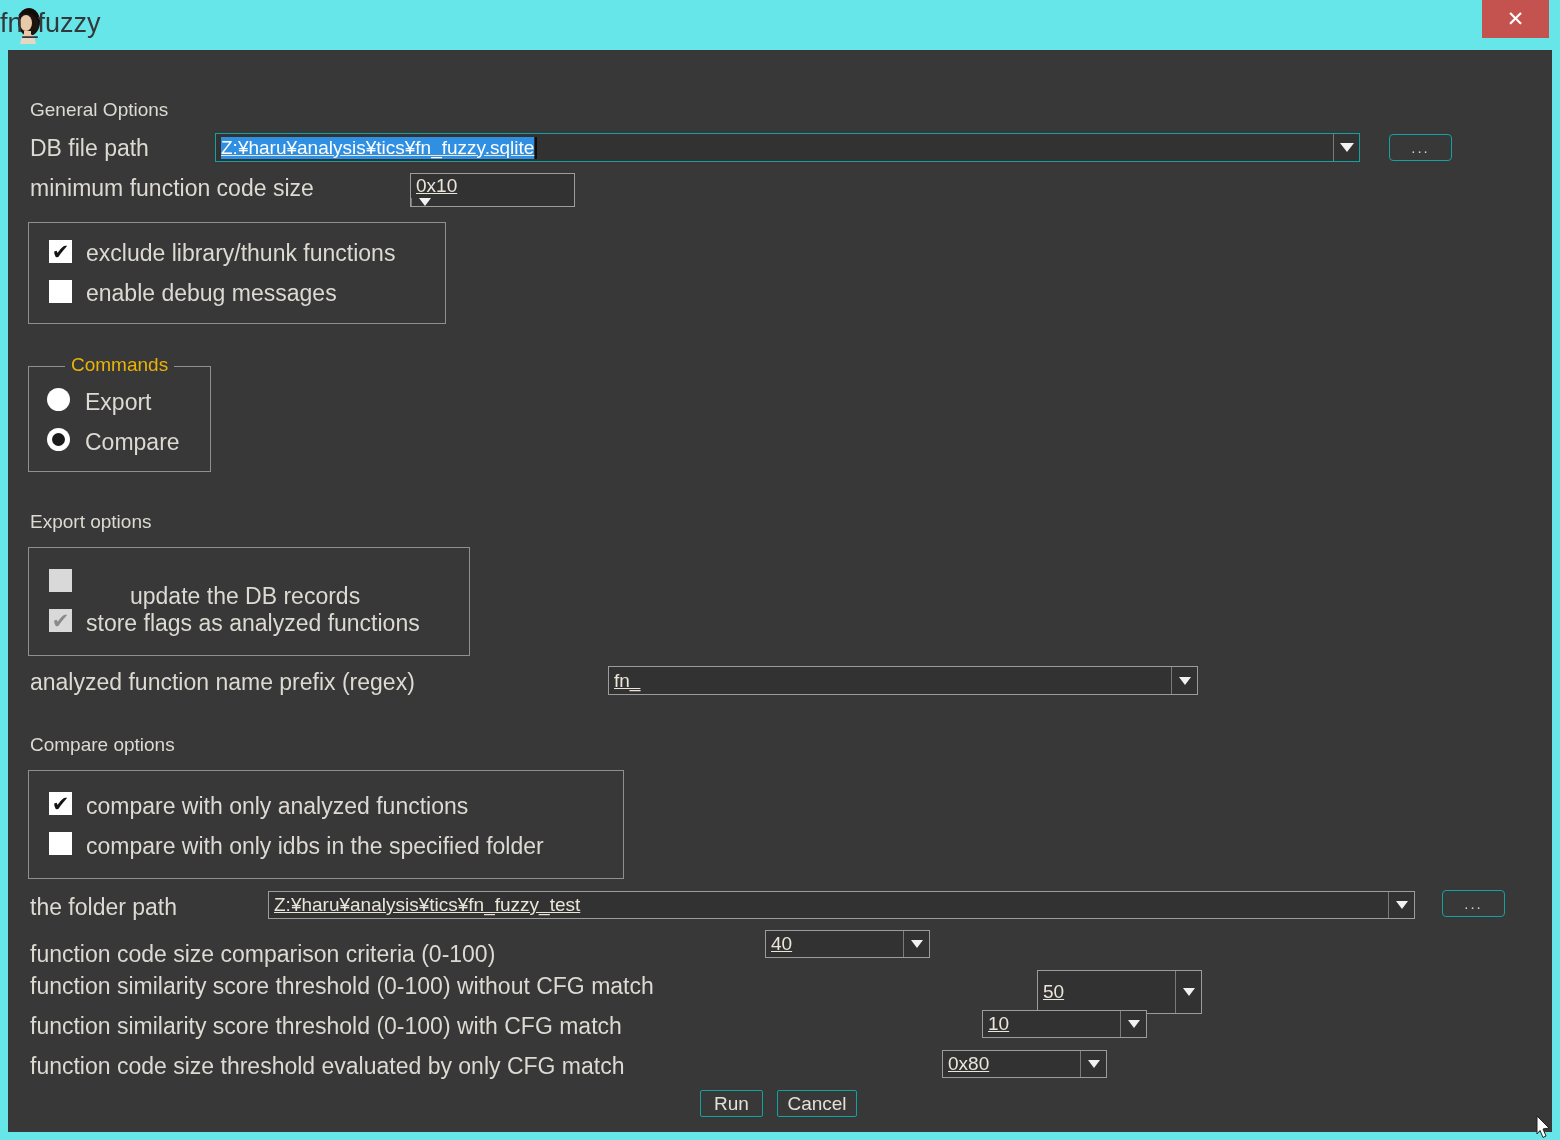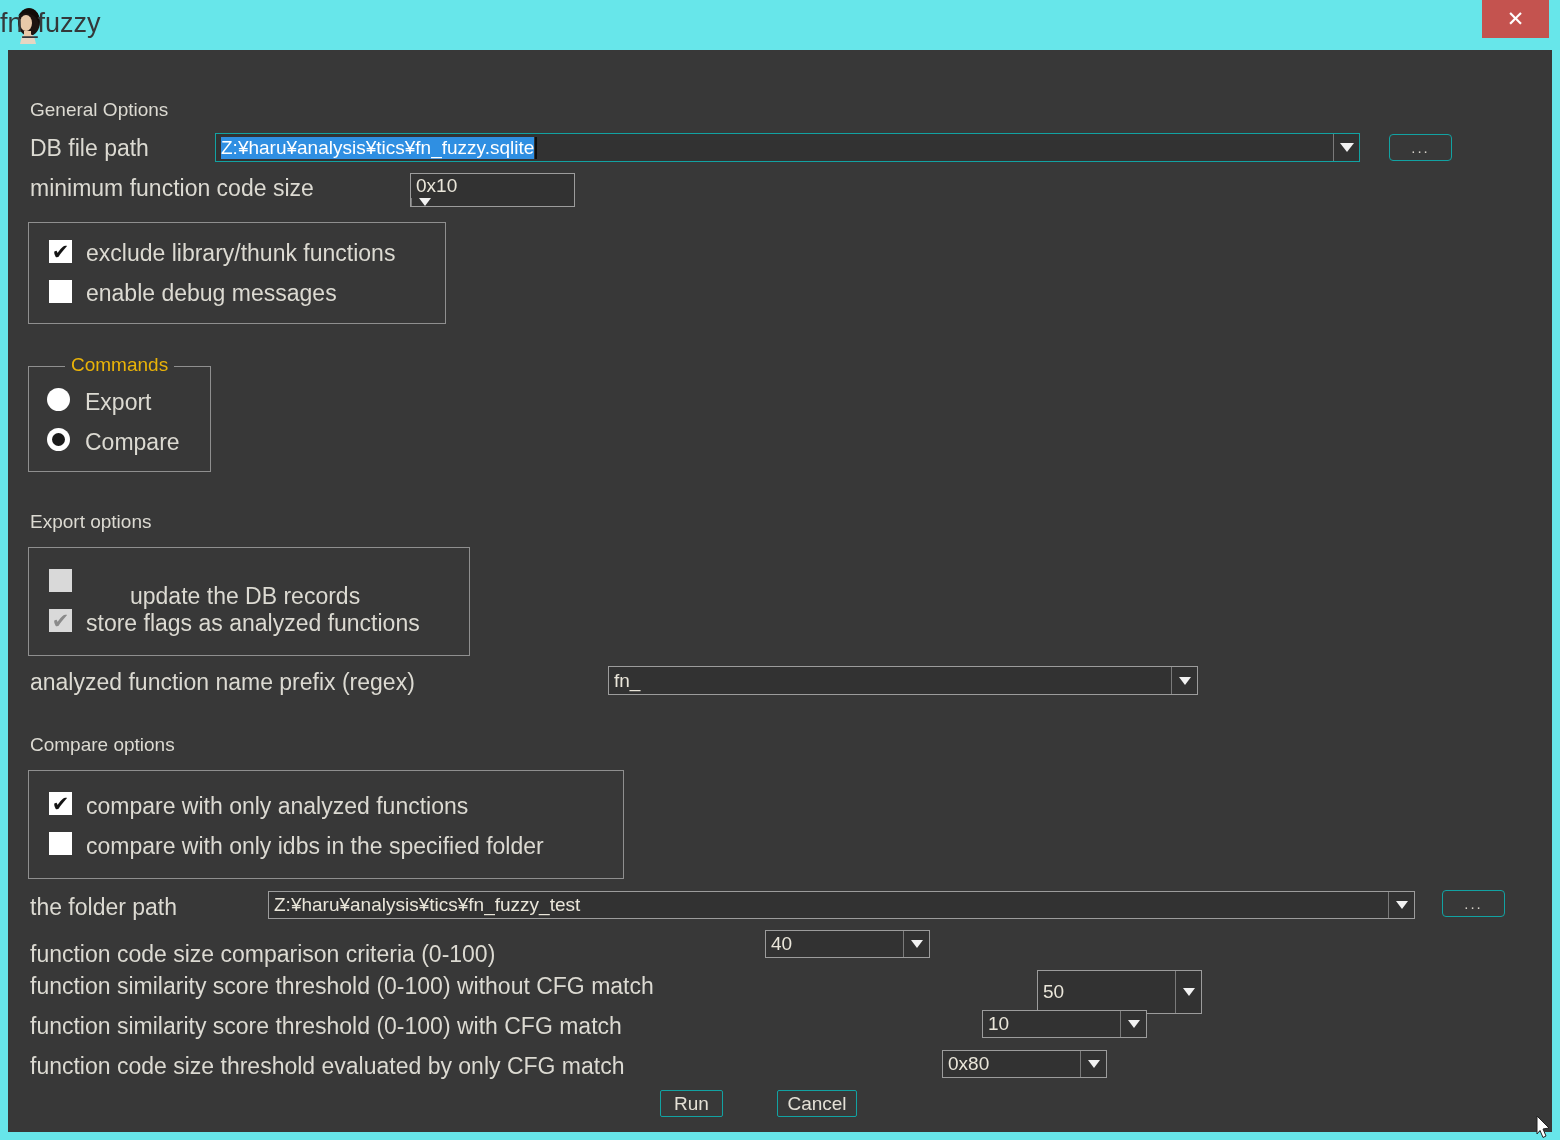--- a/index.html
+++ b/index.html
@@ -27,21 +27,21 @@
     display:flex;align-items:center;justify-content:center;
     font-size:21px;font-weight:bold;color:#141414;line-height:23px;}
   .checkbox.disabled{background:#d9d9d9;color:#8a8a8a;}
 
   .radio{position:absolute;width:23px;height:23px;background:#ffffff;border-radius:50%;}
   .radio .dot{position:absolute;left:5px;top:5px;width:13px;height:13px;border-radius:50%;background:#1b1b1b;}
 
   .combo{position:absolute;background:#323232;border:1px solid #9c9c9c;display:flex;box-sizing:border-box;}
   .combo.teal{border-color:#12a2a2;}
   .combo .val{flex:1;padding:0 5px;font-size:19px;color:#eae6da;white-space:nowrap;
-    overflow:hidden;display:flex;align-items:center;}
+    overflow:hidden;display:flex;align-items:center;text-decoration:underline;}
   .combo .arrow{width:25px;border-left:1px solid #7a7a7a;display:flex;align-items:center;justify-content:center;}
   .combo .arrow::after{content:"";border-left:7px solid transparent;border-right:7px solid transparent;
     border-top:9px solid #f2f2f2;}
   .combo.small .arrow::after{border-left-width:6px;border-right-width:6px;border-top-width:8px;}
 
   .selection{background:#2f8fe2;color:#ffffff;}
   .caret{display:inline-block;width:2px;height:22px;background:#0e0e0e;margin-left:1px;}
 
   .browse-btn{position:absolute;border:1px solid #12a2a2;border-radius:4px;background:#383838;
     color:#d6d2ca;display:flex;align-items:center;justify-content:center;
@@ -151,19 +151,19 @@
     <div class="val">10</div>
     <div class="arrow"></div>
   </div>
 
   <div class="lbl" style="left:22px;top:1004px;">function code size threshold evaluated by only CFG match</div>
   <div class="combo small" style="left:934px;top:1000px;width:165px;height:28px;">
     <div class="val">0x80</div>
     <div class="arrow"></div>
   </div>
 
-  <div class="action-btn" style="left:652px;top:1040px;width:63px;height:27px;">Run</div>
+  <div class="action-btn" style="left:692px;top:1040px;width:63px;height:27px;">Run</div>
   <div class="action-btn" style="left:769px;top:1040px;width:80px;height:27px;">Cancel</div>
 
   <svg class="mouse-cursor" width="18" height="26" viewBox="0 0 18 26">
     <polygon points="1,0 13,12 7,13 10,20 7,21.5 4,14.5 1,18" fill="#ffffff" stroke="#222" stroke-width="1"></polygon>
   </svg>
 </div>
 
 </body></html>

